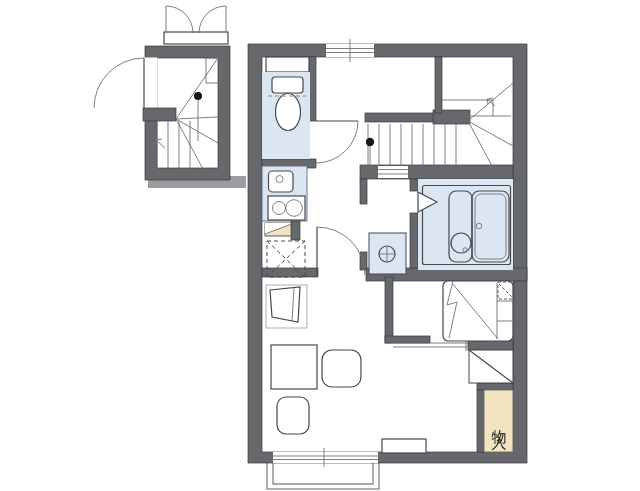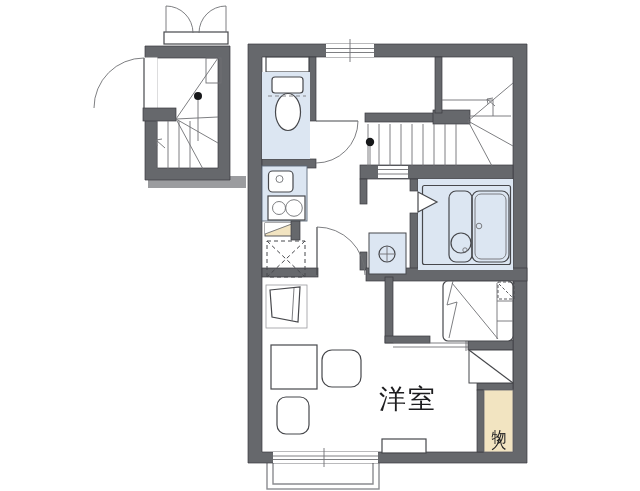--- a/index.html
+++ b/index.html
@@ -194,15 +194,14 @@
       <path d="M270,290 L300,287 L298,322 L272,317 Z" class="lnf" stroke-width="1"></path>
       <path class="thin" d="M294,288 L292,321"></path>
     </g>
     <rect x="271" y="345" width="46" height="44" class="lnf" stroke-width="1"></rect>
     <rect x="322" y="350" width="39" height="37" rx="10" class="lnf" stroke-width="1"></rect>
     <rect x="277" y="397" width="32" height="37" rx="9" class="lnf" stroke-width="1"></rect>
     <rect x="382" y="439" width="44" height="14" class="lnf" stroke-width="1"></rect>
   </g>
 </svg>
 
-<div class="label label-western">洋室</div>
 <div class="label label-storage">物入</div>
 </div>
 
 </body></html>

